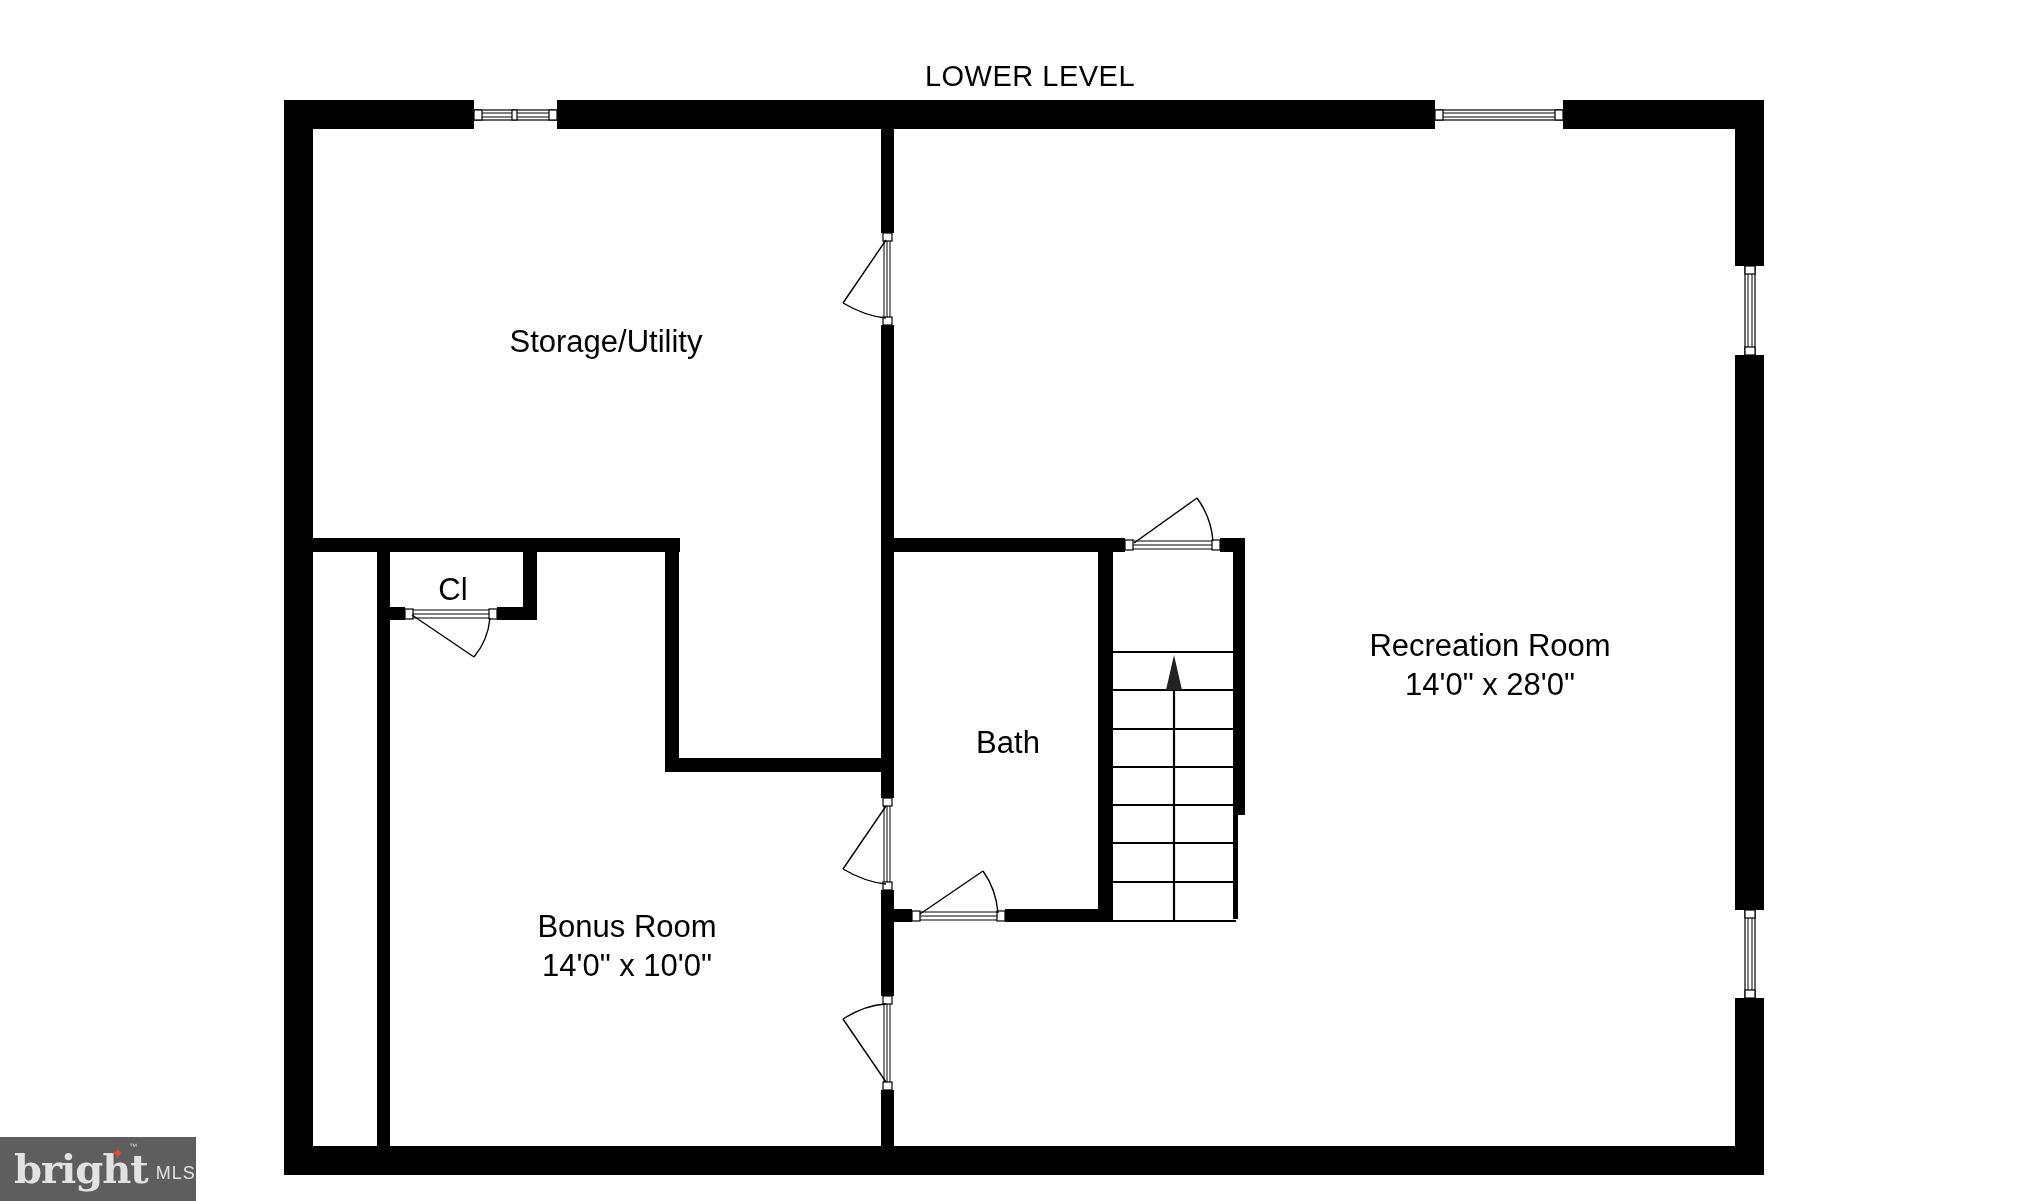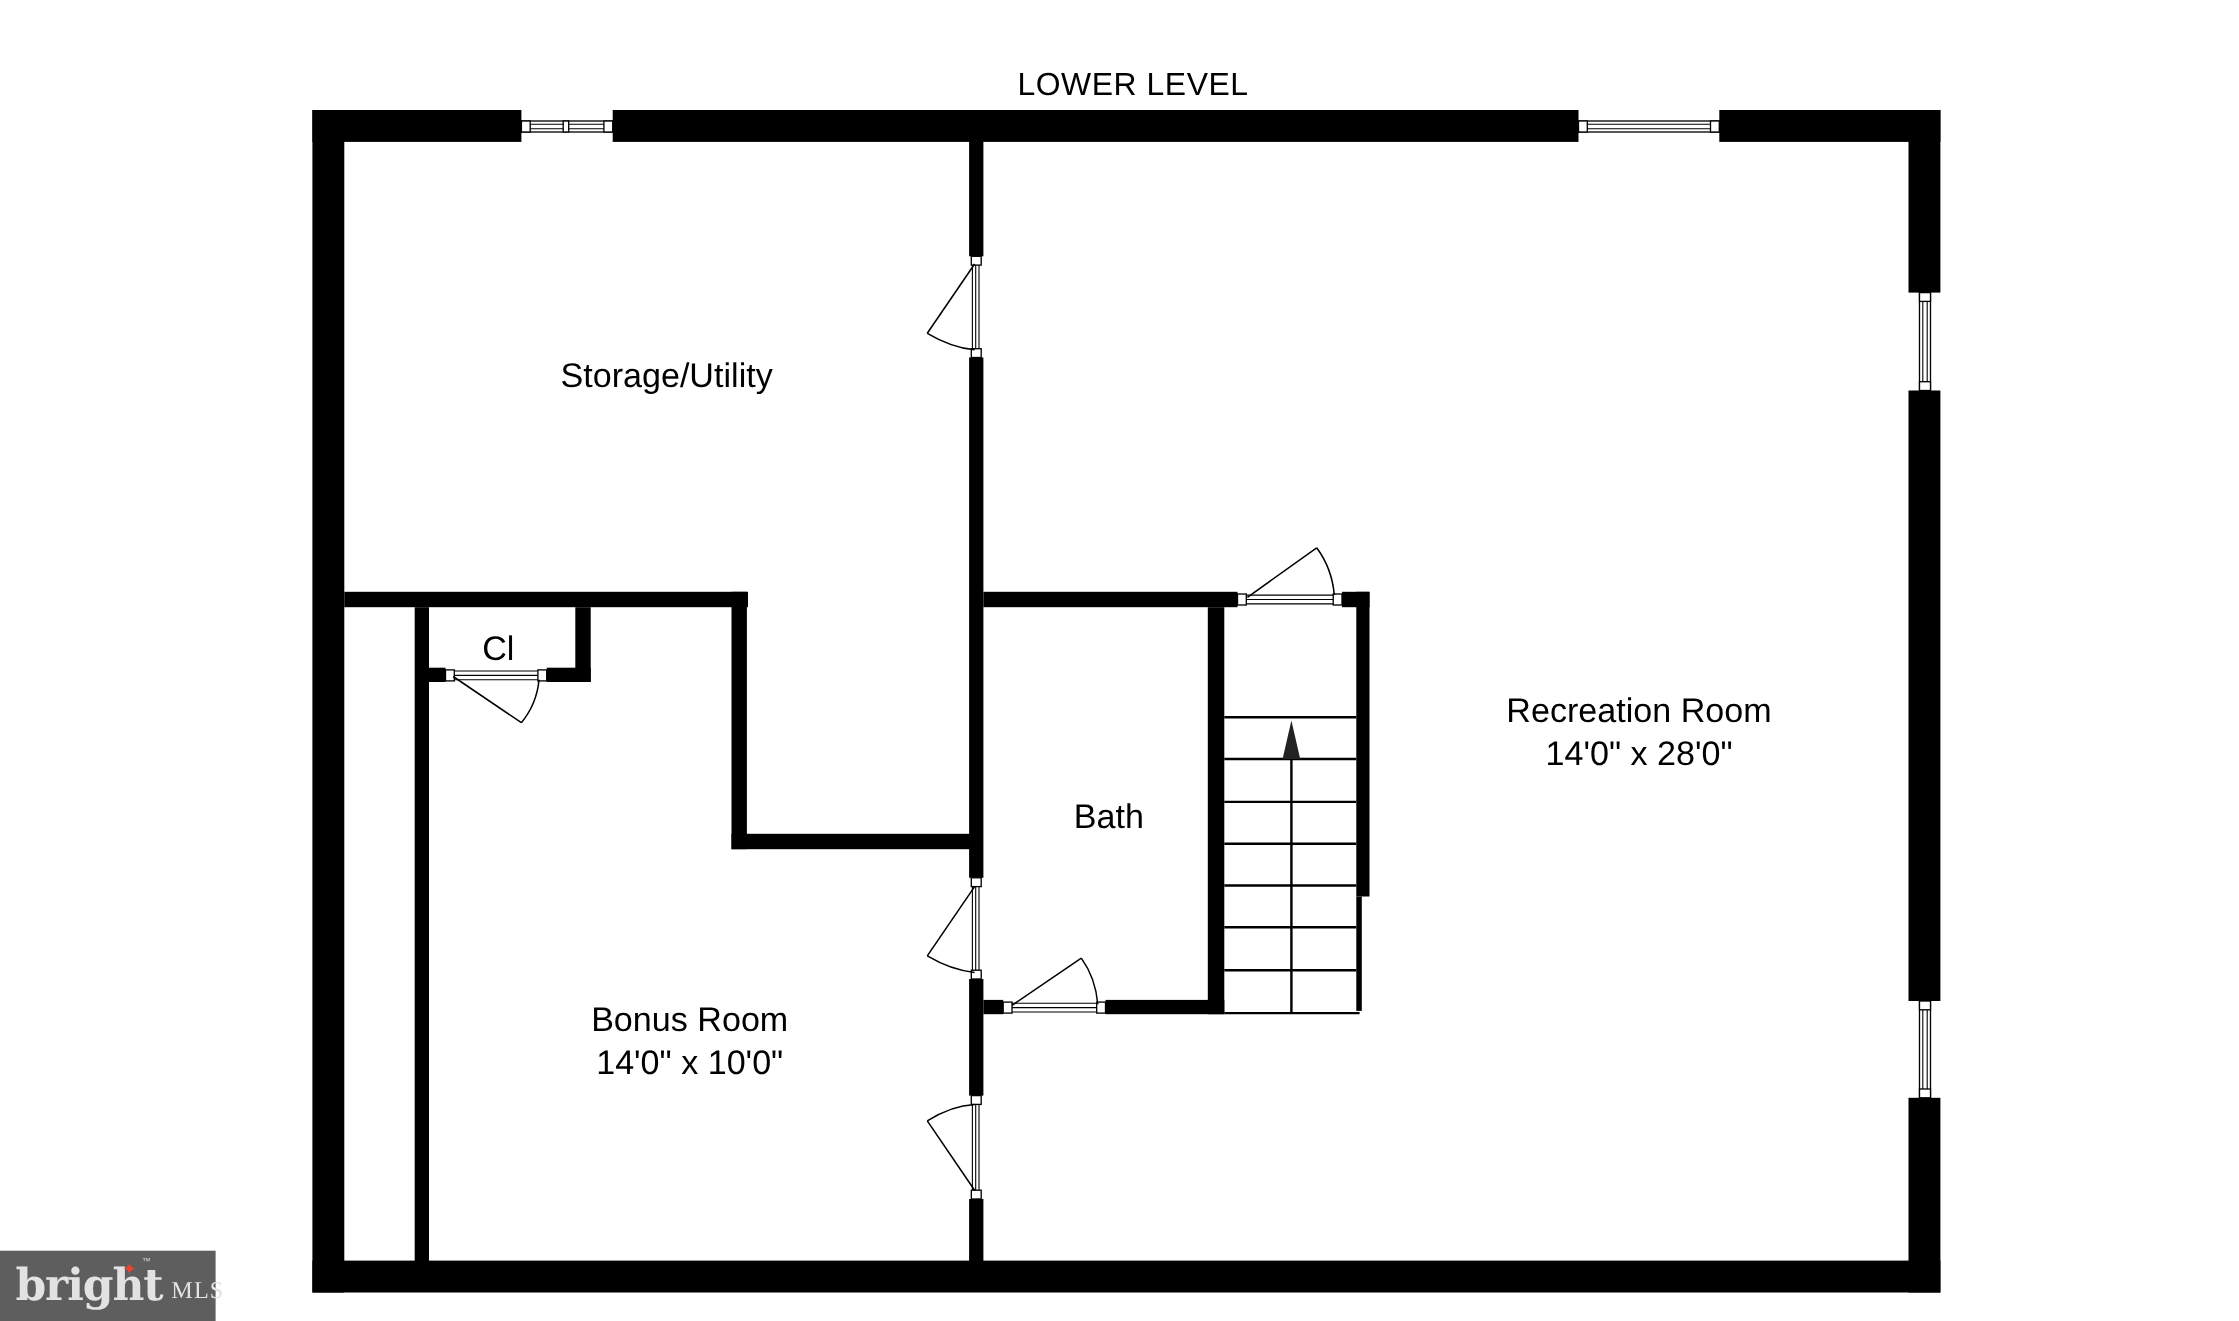--- a/index.html
+++ b/index.html
@@ -30,21 +30,21 @@
     }
     .logo-star {
       position: absolute; left: 111px; top: 1146px; color: #e8452c; font-size: 16px; line-height: 1;
       font-family: "DejaVu Sans", sans-serif;
     }
     .logo-tm {
       position: absolute; left: 129px; top: 1143px; color: #d8d8d8; font-size: 8px;
       font-family: "Liberation Sans", sans-serif; line-height: 1;
     }
     .logo-mls {
-      font-family: Liberation Serif, serif; font-size: 22px; color: #e2e2e2;
+      font-family: Liberation Sans, sans-serif; font-size: 18px; color: #e2e2e2;
       margin-left: 8px; margin-top: 8px; letter-spacing: 1px;
     }
   </style>
 </head>
 <body>
 
 <svg id="plan" viewBox="0 0 2035 1201" xmlns="http://www.w3.org/2000/svg">
 
   <text class="label title-label" x="1030" y="86">LOWER LEVEL</text>
 

